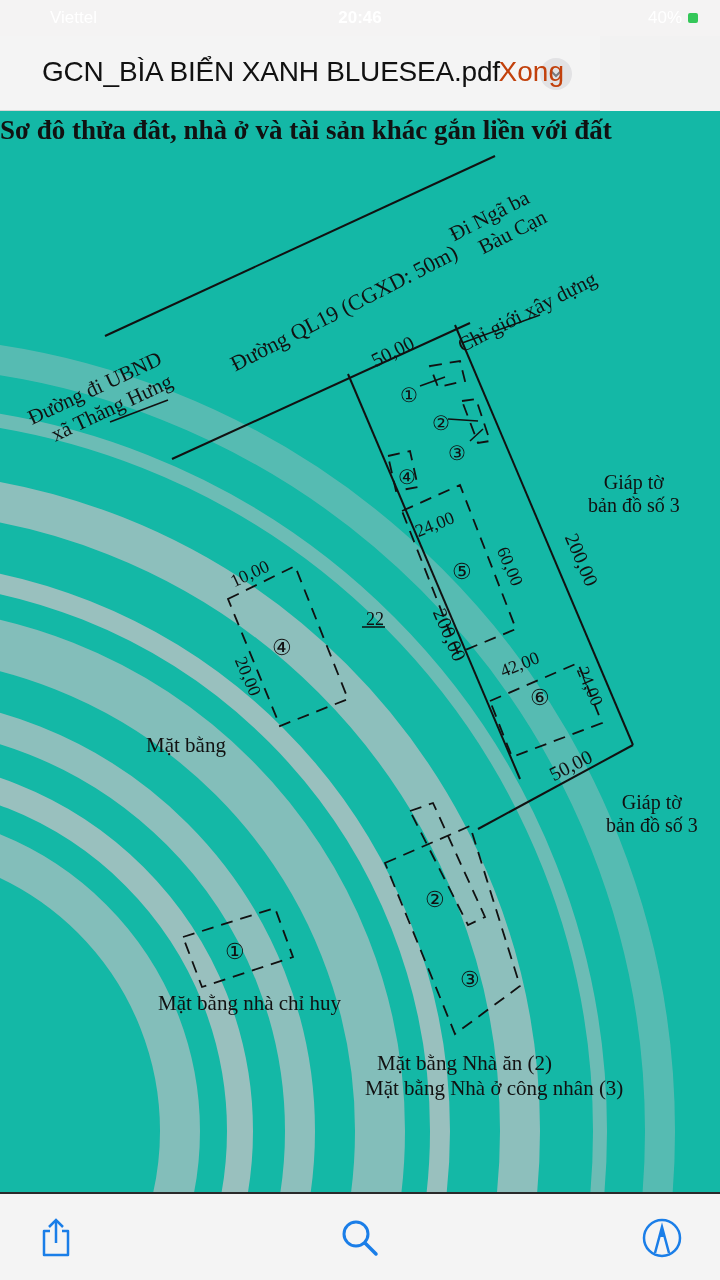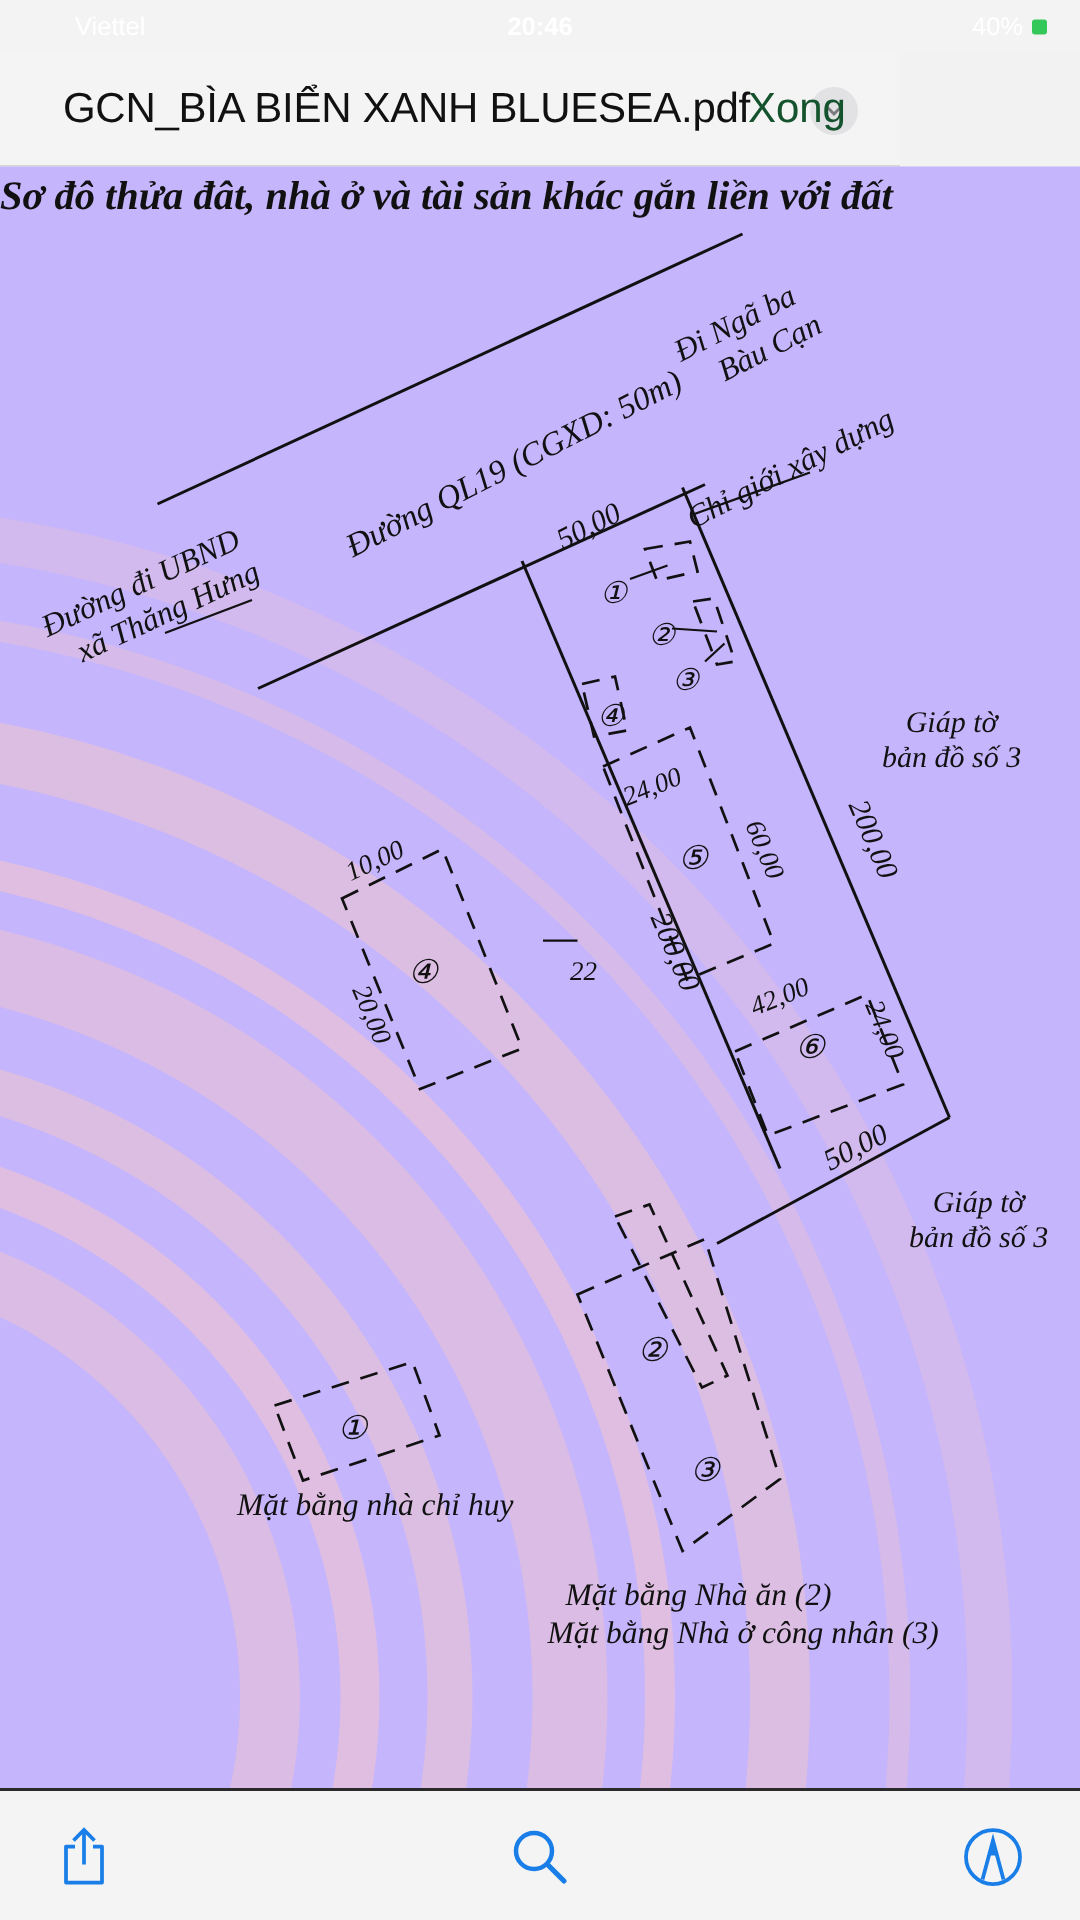--- a/index.html
+++ b/index.html
@@ -5,22 +5,22 @@
   html, body { margin:0; padding:0; }
   body { width:720px; height:1280px; position:relative; overflow:hidden; background:#f2f2f2; font-family:"Liberation Sans", sans-serif; }
   .status-bar { position:absolute; top:0; left:0; width:720px; height:36px; background:#f4f3f3; color:#ffffff; font-size:17px; }
   .status-bar .carrier { position:absolute; left:50px; top:8px; font-weight:500; }
   .status-bar .time { position:absolute; left:0; right:0; top:8px; text-align:center; font-weight:600; }
   .status-bar .battery { position:absolute; right:22px; top:8px; display:flex; align-items:center; gap:6px; }
   .status-bar .batt-fill { width:10px; height:10px; background:#34c759; border-radius:2px; }
   .nav-bar { position:absolute; top:36px; left:0; width:600px; height:74px; background:#f4f4f4; border-bottom:1px solid #d6d6d6; }
   .nav-title { position:absolute; left:42px; top:20px; font-size:28px; color:#111; font-weight:500; letter-spacing:-0.2px; }
   .nav-chevron { position:absolute; left:540px; top:22px; width:32px; height:32px; border-radius:50%; background:#e2e2e4; display:flex; align-items:center; justify-content:center; color:#7a7a7e; font-size:14px; }
-  .nav-done { position:absolute; right:36px; top:20px; font-size:28px; color:#14532d; font-weight:500; }
-  .doc { position:absolute; top:111px; left:0; width:720px; height:1082px; overflow:hidden; background:#c4b5fd;font-style:italic; }
+  .nav-done { position:absolute; right:36px; top:20px; font-size:28px; color:#c2410c; font-weight:500; }
+  .doc { position:absolute; top:111px; left:0; width:720px; height:1082px; overflow:hidden; background:#14b8a6; }
   .doc svg { position:absolute; left:0; top:0; }
   .doc-heading { position:absolute; left:0; top:0; font-family:"Liberation Serif", serif; font-weight:bold; font-size:27px; color:#111; white-space:nowrap; padding-top:4px; }
   .lbl { position:absolute; font-family:"Liberation Serif", serif; color:#111; white-space:nowrap; transform-origin:left bottom; }
   .toolbar { position:absolute; bottom:0; left:0; width:720px; height:86px; background:#f4f4f4; border-top:2px solid #2a2a2a; }
   .tb-btn { position:absolute; top:22px; width:44px; height:44px; display:flex; align-items:center; justify-content:center; }
 </style>
 </head>
 <body>
 
 <div class="status-bar">
@@ -99,21 +99,21 @@
   <div class="lbl" style="left:556px;top:652px;font-size:20px;transform:rotate(-27deg);">50,00</div>
   <div class="lbl" style="left:428px;top:480px;font-size:20px;transform:rotate(67deg);">200,00</div>
   <div class="lbl" style="left:560px;top:405px;font-size:20px;transform:rotate(67deg);">200,00</div>
   <div class="lbl" style="left:420px;top:410px;font-size:18px;transform:rotate(-22deg);">24,00</div>
   <div class="lbl" style="left:492px;top:420px;font-size:18px;transform:rotate(67deg);">60,00</div>
   <div class="lbl" style="left:505px;top:550px;font-size:18px;transform:rotate(-22deg);">42,00</div>
   <div class="lbl" style="left:572px;top:540px;font-size:18px;transform:rotate(67deg);">24,00</div>
   <div class="lbl" style="left:236px;top:460px;font-size:18px;transform:rotate(-25deg);">10,00</div>
   <div class="lbl" style="left:230px;top:530px;font-size:18px;transform:rotate(67deg);">20,00</div>
 
-  <div class="lbl" style="left:380px;top:498px;font-size:18px;margin-top:28px;">22</div>
+  <div class="lbl" style="left:366px;top:498px;font-size:18px;">22</div>
 
   <div class="lbl" style="left:400px;top:272px;font-size:20px;">①</div>
   <div class="lbl" style="left:432px;top:300px;font-size:20px;">②</div>
   <div class="lbl" style="left:448px;top:330px;font-size:20px;">③</div>
   <div class="lbl" style="left:398px;top:354px;font-size:20px;">④</div>
   <div class="lbl" style="left:452px;top:448px;font-size:22px;">⑤</div>
   <div class="lbl" style="left:530px;top:574px;font-size:22px;">⑥</div>
   <div class="lbl" style="left:272px;top:524px;font-size:22px;">④</div>
   <div class="lbl" style="left:225px;top:828px;font-size:22px;">①</div>
   <div class="lbl" style="left:425px;top:776px;font-size:22px;">②</div>
@@ -122,20 +122,21 @@
   <div class="lbl" style="left:588px;top:360px;font-size:20px;text-align:center;">
     <div>Giáp tờ</div>
     <div>bản đồ số 3</div>
   </div>
   <div class="lbl" style="left:606px;top:680px;font-size:20px;text-align:center;">
     <div>Giáp tờ</div>
     <div>bản đồ số 3</div>
   </div>
 
   <div class="lbl" style="left:146px;top:622px;font-size:21px;text-align:center;">
+    <div>Mặt bằng</div>
   </div>
   <div class="lbl" style="left:158px;top:880px;font-size:21px;">Mặt bằng nhà chỉ huy</div>
   <div class="lbl" style="left:365px;top:940px;font-size:21px;margin-left:12px;">Mặt bằng Nhà ăn (2)</div>
   <div class="lbl" style="left:365px;top:965px;font-size:21px;text-align:center;">Mặt bằng Nhà ở công nhân (3)</div>
 </div>
 
 <div class="toolbar">
   <span class="tb-btn" style="left:34px;">
     <svg width="36" height="42" viewBox="0 0 36 42">
         <path d="M12 14 H6 V38 H30 V14 H24" stroke="#1a7ee8" stroke-width="2.5" fill="none" stroke-linejoin="round"></path>

